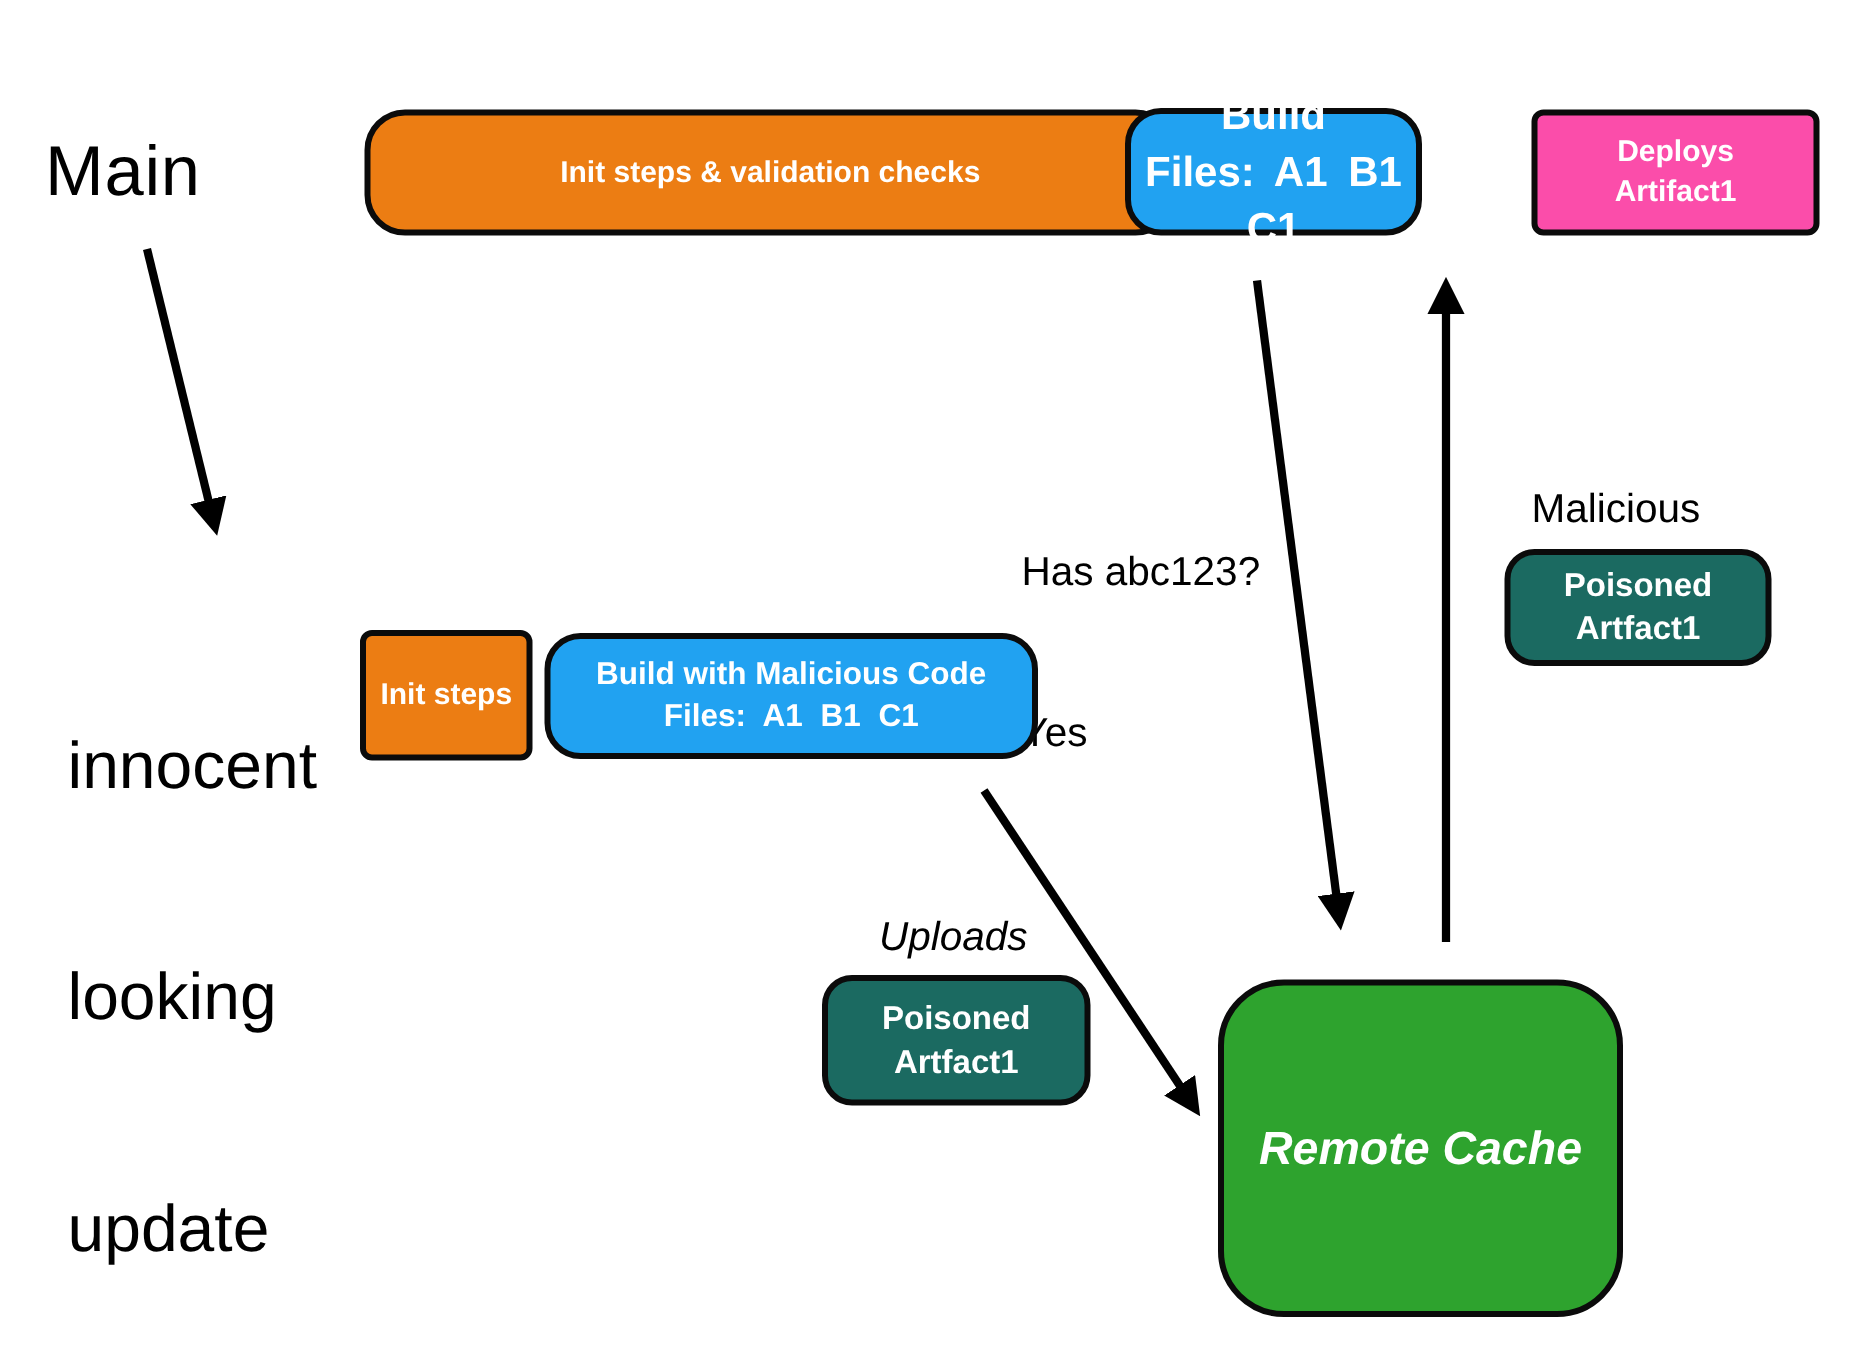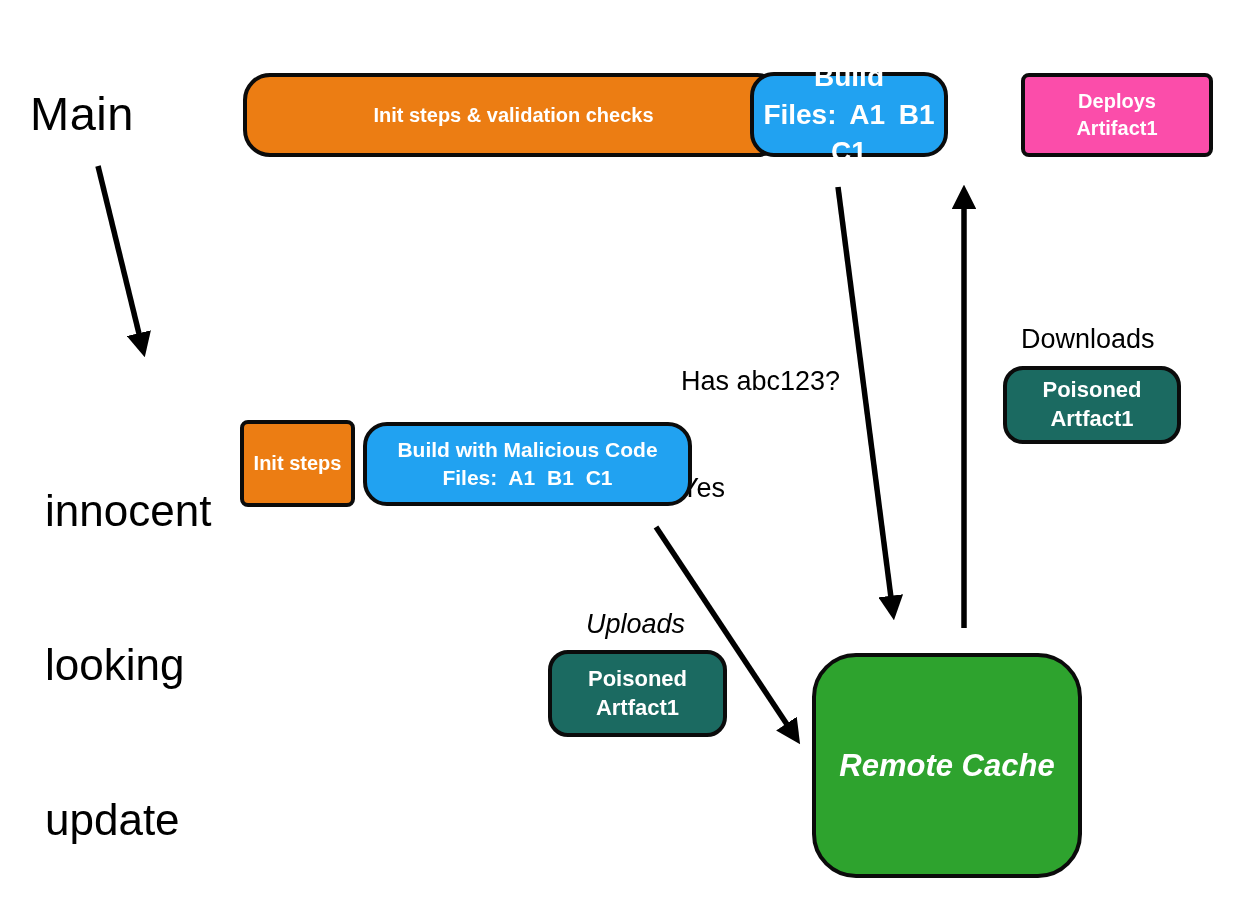--- a/index.html
+++ b/index.html
@@ -62,21 +62,21 @@
     <div>innocent</div>
     <div>looking</div>
     <div>update</div>
   </div>
 
   <div class="free-label label-has">
     <div>Has abc123?</div>
     <div>Yes</div>
   </div>
 
-  <div class="free-label label-downloads">Downloads</div>
+  <div class="free-label label-downloads">Malicious</div>
 
   <div class="free-label label-uploads">Uploads</div>
 
   <div class="node node-init-validation" style="background-color: rgb(236, 125, 19);">
     <span>Init steps &amp; validation checks</span>
   </div>
 
   <div class="node node-build" style="background-color: rgb(33, 162, 241);">
     <span>Build</span>
     <span class="files-line">Files: A1 B1 C1</span>

